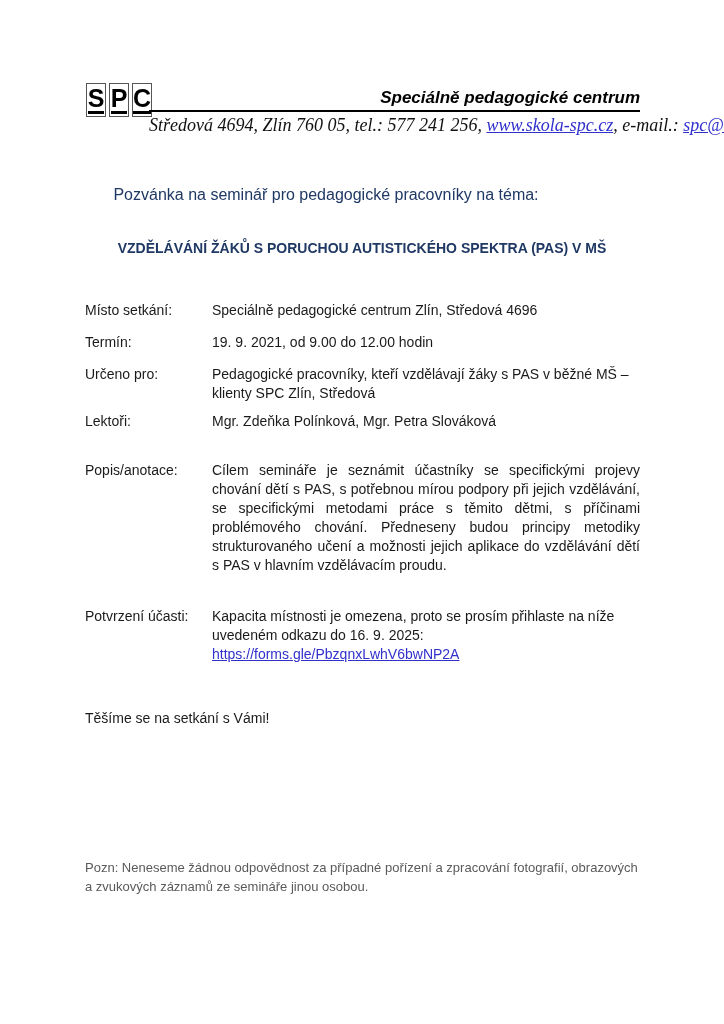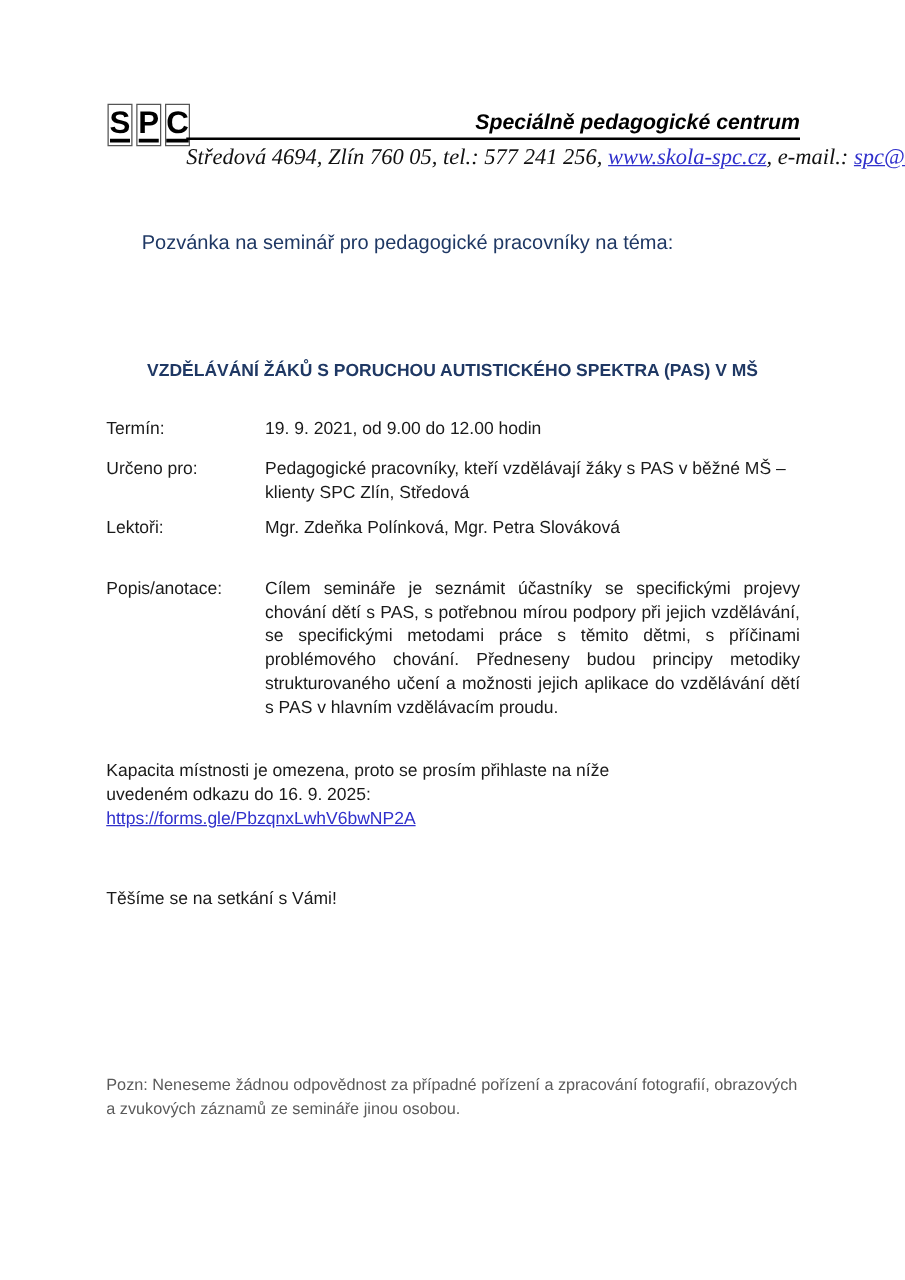--- a/index.html
+++ b/index.html
@@ -41,21 +41,21 @@
   .link { color: #3030cc; text-decoration: underline; cursor: pointer; font-style: inherit; }
 
   
   .intro {
     position: absolute; left: 0; top: 185px; width: 652px;
     text-align: center; color: #1f3864; font-size: 16px; line-height: 20px;
   }
   .topic {
     position: absolute; left: 0; top: 239px; width: 724px;
     text-align: center; color: #1f3864; font-weight: bold;
-    font-size: 14px; line-height: 18px; white-space: nowrap; margin-top: 48px;
+    font-size: 14px; line-height: 18px; white-space: nowrap;
   }
 
   
   .row { position: absolute; left: 85px; display: flex; font-size: 14px; line-height: 19px; }
   .row .label { flex: 0 0 127px; }
   .row .value { width: 428px; }
   .value.justify { text-align: justify; }
   .row-misto     { top: 301px; }
   .row-termin    { top: 333px; }
   .row-urceno    { top: 365px; }
@@ -94,20 +94,24 @@
   <div class="org-name">Speciálně pedagogické centrum</div>
   <div class="header-rule"></div>
 
   <div class="address">
     <span>Středová 4694, Zlín 760 05, tel.: 577 241 256, </span><a class="link">www.skola-spc.cz</a><span>,  e-mail.: </span><a class="link">spc@skola-spc.cz</a>
   </div>
 
   <div class="intro">Pozvánka na seminář pro pedagogické pracovníky na téma:</div>
   <div class="topic">VZDĚLÁVÁNÍ ŽÁKŮ S PORUCHOU AUTISTICKÉHO SPEKTRA (PAS) V MŠ</div>
 
+  <div class="row row-misto">
+    <div class="label">Místo setkání:</div>
+    <div class="value">Speciálně pedagogické centrum Zlín, Středová 4696</div>
+  </div>
 
   <div class="row row-termin">
     <div class="label">Termín:</div>
     <div class="value">19. 9. 2021, od 9.00 do 12.00 hodin</div>
   </div>
 
   <div class="row row-lektori">
     <div class="label">Lektoři:</div>
     <div class="value">Mgr. Zdeňka Polínková, Mgr. Petra Slováková</div>
   </div>
@@ -116,20 +120,21 @@
     <div class="label">Určeno pro:</div>
     <div class="value">Pedagogické pracovníky, kteří vzdělávají žáky s PAS v běžné MŠ – klienty SPC Zlín, Středová</div>
   </div>
 
   <div class="row row-popis">
     <div class="label">Popis/anotace:</div>
     <div class="value justify">Cílem semináře je seznámit účastníky se specifickými projevy chování dětí s PAS, s potřebnou mírou podpory při jejich vzdělávání, se specifickými metodami práce s těmito dětmi, s příčinami problémového chování. Předneseny budou principy metodiky strukturovaného učení a možnosti jejich aplikace do vzdělávání dětí s PAS v hlavním vzdělávacím proudu.</div>
   </div>
 
   <div class="row row-potvrzeni">
+    <div class="label">Potvrzení účasti:</div>
     <div class="value">
       <span>Kapacita místnosti je omezena, proto se prosím přihlaste na níže uvedeném odkazu do 16. 9. 2025:</span><br>
       <a class="link link-line">https://forms.gle/PbzqnxLwhV6bwNP2A</a>
     </div>
   </div>
 
   <div class="closing">Těšíme se na setkání s Vámi!</div>
 
   <div class="footnote">Pozn: Neneseme žádnou odpovědnost za případné pořízení a zpracování fotografií, obrazových a zvukových záznamů ze semináře jinou osobou.</div>
 

